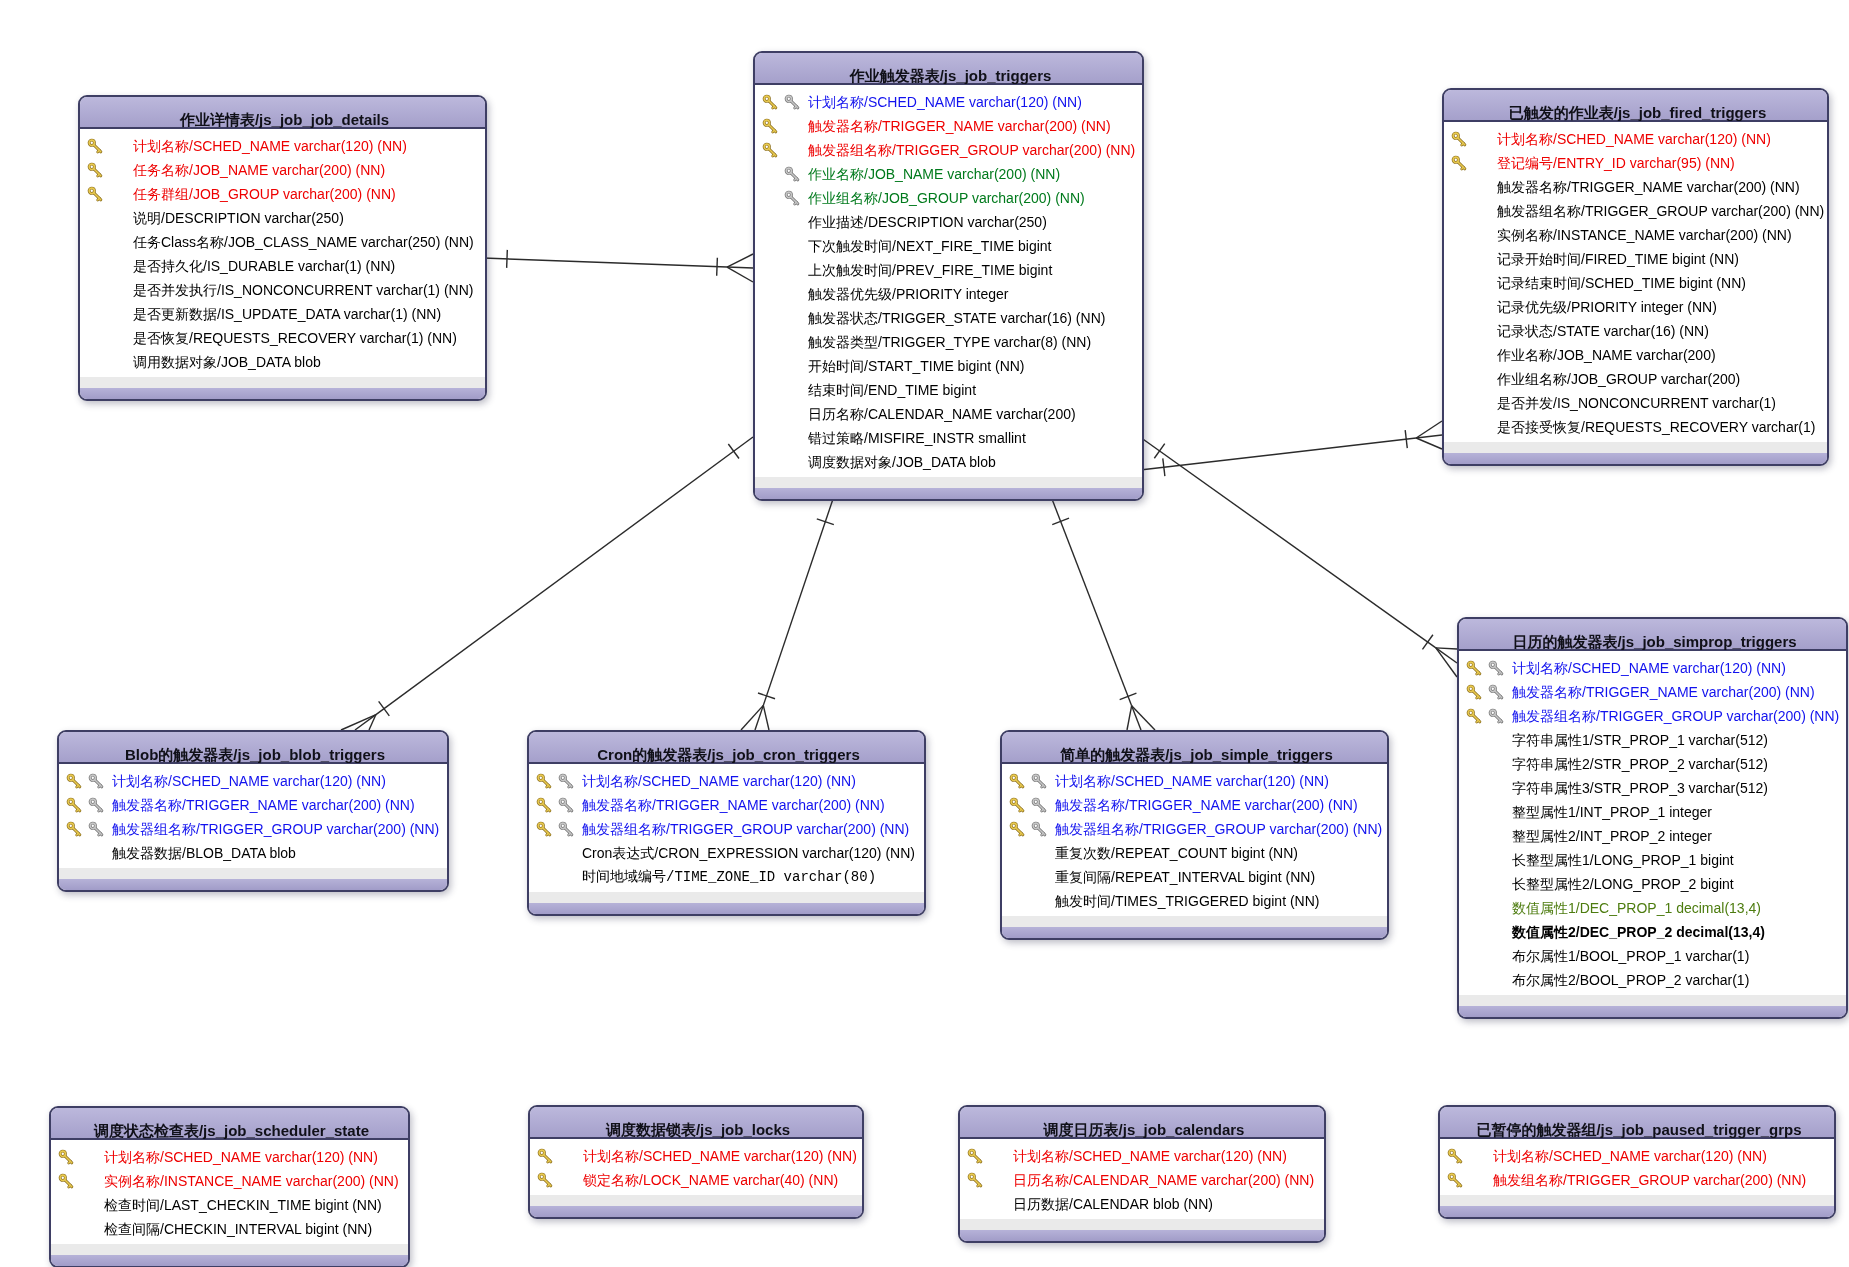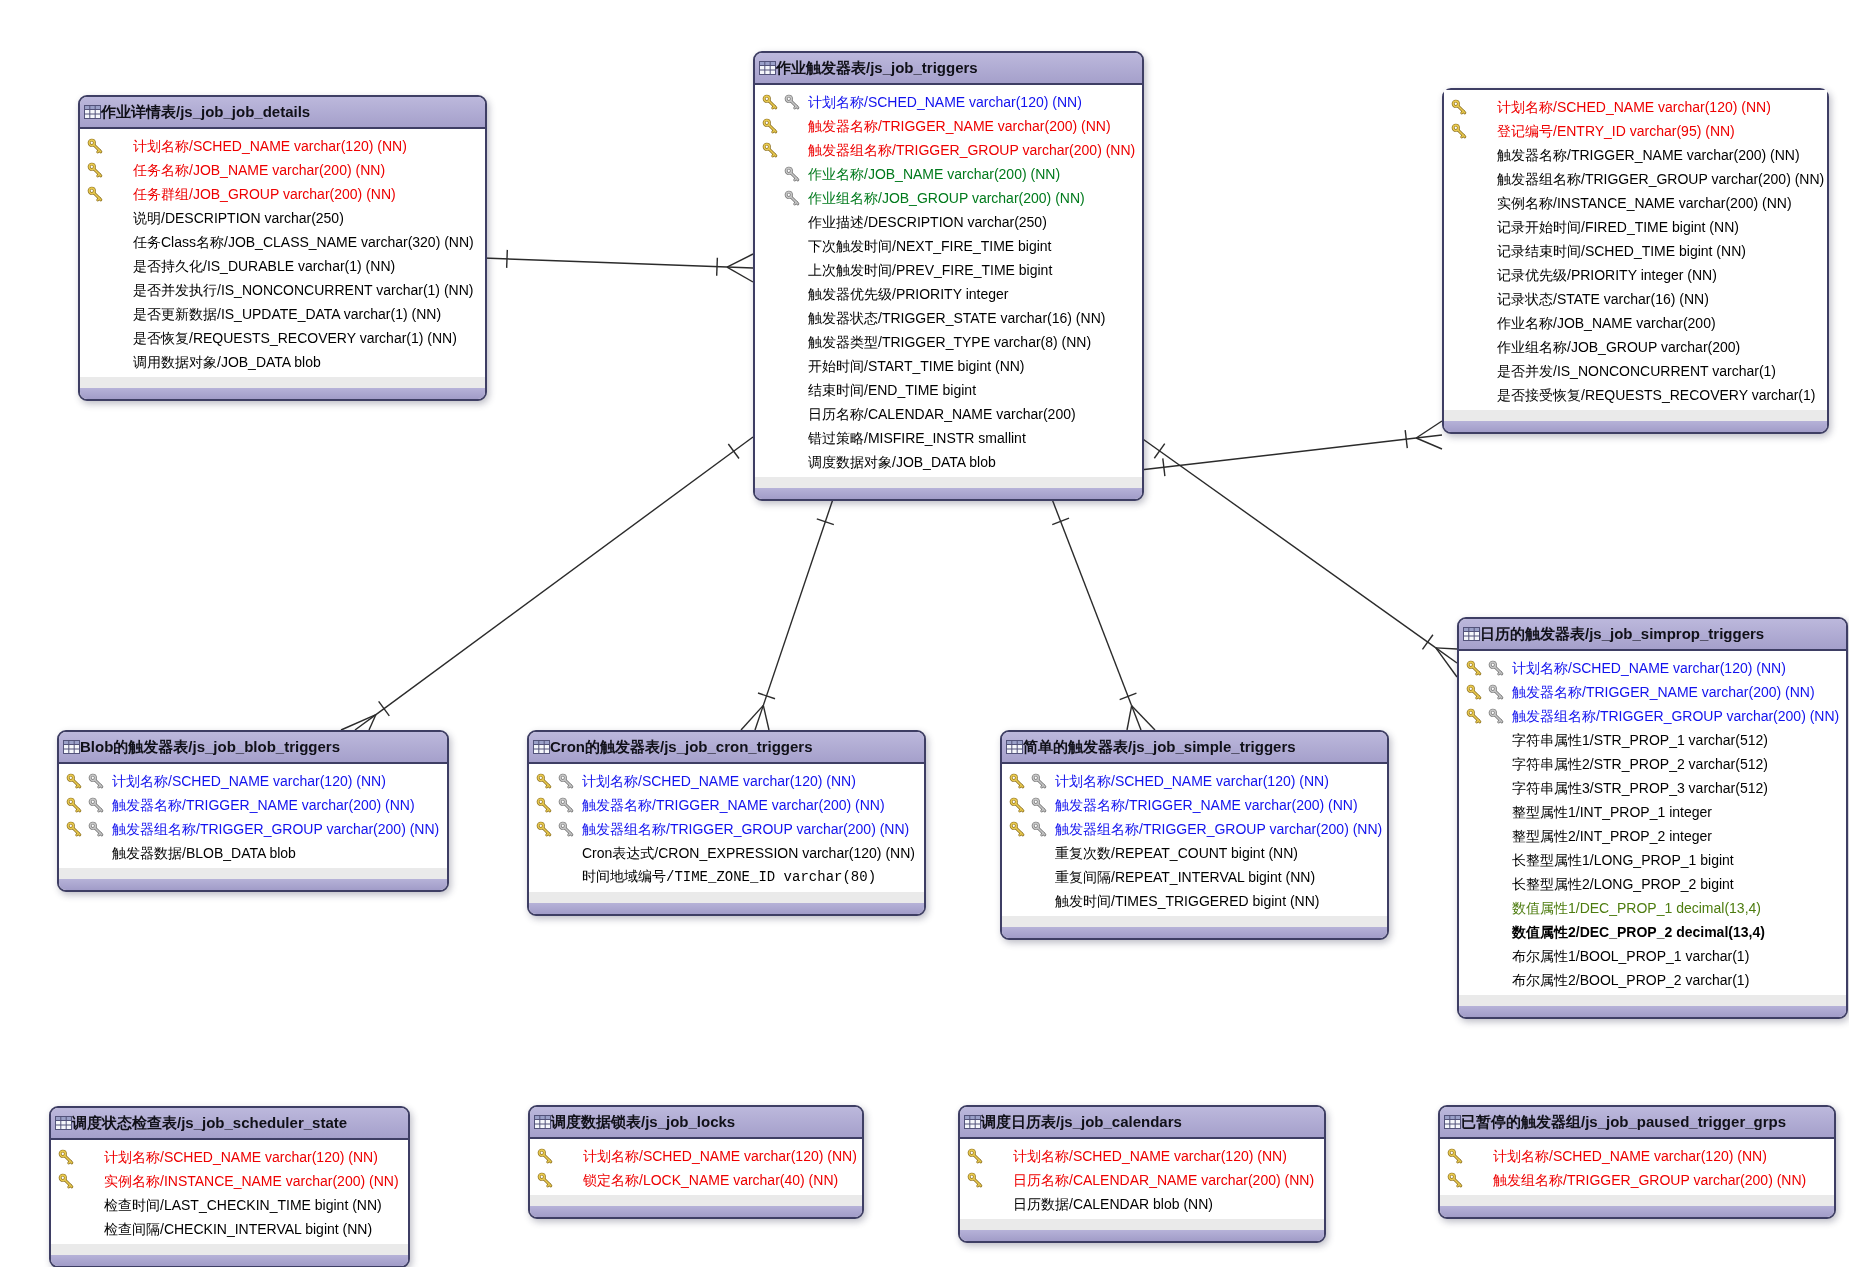--- a/index.html
+++ b/index.html
@@ -3,21 +3,21 @@
 <meta charset="utf-8">
 <style>
   html,body{margin:0;padding:0;background:#ffffff;}
   body{font-family:"Liberation Sans","DejaVu Sans",sans-serif;}
   #er-canvas{position:relative;width:1849px;height:1267px;background:#ffffff;overflow:hidden;}
   #wires{position:absolute;left:0;top:0;z-index:1;}
   .db-table{position:absolute;z-index:2;border:2px solid #3e3e64;border-radius:9px;background:#ffffff;
             box-shadow:2px 3px 7px rgba(40,40,70,.30);}
   .tbl-header{height:30px;line-height:30px;background:linear-gradient(#bcb8dc,#a5a0cb);
               border-bottom:2px solid #3e3e64;border-radius:7px 7px 0 0;display:flex;align-items:center;
-              padding-left:4px;}
+              padding-left:4px;gap:8px;flex-direction:column;}
   .tbl-title{font-size:15px;font-weight:700;color:#101018;white-space:nowrap;}
   .tbl-rows{padding:5px 7px 3px 0;background:#ffffff;}
   .f-row{position:relative;height:24px;line-height:24px;white-space:nowrap;}
   .f-label{position:absolute;left:53px;top:0;font-size:14px;}
   .key{position:absolute;top:4px;width:17px;height:17px;}
   .key.k1{left:7px;} .key.k2{left:29px;}
   .tbl-footer-gray{height:11px;background:#eaeaea;}
   .tbl-footer-bar{height:11px;background:linear-gradient(#b6b2d8,#a19cc8);border-radius:0 0 7px 7px;}
 </style>
 </head>
@@ -122,21 +122,21 @@
                 <line x1="8.2" y1="8.2" x2="16.2" y2="16.2" stroke="#e8c94f" stroke-width="1.9"></line>
                 <line x1="12.6" y1="16.4" x2="14.6" y2="14.4" stroke="#e8c94f" stroke-width="1.6"></line>
               </g>
             </svg></span>
           <span class="f-label" style="color: rgb(238, 0, 0);">任务群组/JOB_GROUP varchar(200) (NN)</span>
         </div>
         <div class="f-row">
           <span class="f-label" style="color: rgb(0, 0, 0);">说明/DESCRIPTION varchar(250)</span>
         </div>
         <div class="f-row">
-          <span class="f-label" style="color: rgb(0, 0, 0);">任务Class名称/JOB_CLASS_NAME varchar(320) (NN)</span>
+          <span class="f-label" style="color: rgb(0, 0, 0);">任务Class名称/JOB_CLASS_NAME varchar(250) (NN)</span>
         </div>
         <div class="f-row">
           <span class="f-label" style="color: rgb(0, 0, 0);">是否持久化/IS_DURABLE varchar(1) (NN)</span>
         </div>
         <div class="f-row">
           <span class="f-label" style="color: rgb(0, 0, 0);">是否并发执行/IS_NONCONCURRENT varchar(1) (NN)</span>
         </div>
         <div class="f-row">
           <span class="f-label" style="color: rgb(0, 0, 0);">是否更新数据/IS_UPDATE_DATA varchar(1) (NN)</span>
         </div>
@@ -268,20 +268,30 @@
           <span class="f-label" style="color: rgb(0, 0, 0);">错过策略/MISFIRE_INSTR smallint</span>
         </div>
         <div class="f-row">
           <span class="f-label" style="color: rgb(0, 0, 0);">调度数据对象/JOB_DATA blob</span>
         </div>
       </div>
       <div class="tbl-footer-gray"></div>
       <div class="tbl-footer-bar"></div>
     </div>
     <div class="db-table" style="left: 1442px; top: 88px; width: 383px;">
+      <div class="tbl-header">
+        <svg width="17" height="14" viewBox="0 0 17 14">
+          <rect x="0.5" y="0.5" width="16" height="13" fill="#f5f7fb" stroke="#53537a" stroke-width="1"></rect>
+          <rect x="0.5" y="0.5" width="16" height="4" fill="#9aa0c8" stroke="#53537a" stroke-width="1"></rect>
+          <line x1="5.8" y1="0.5" x2="5.8" y2="13.5" stroke="#53537a" stroke-width="1"></line>
+          <line x1="11.2" y1="0.5" x2="11.2" y2="13.5" stroke="#53537a" stroke-width="1"></line>
+          <line x1="0.5" y1="9" x2="16.5" y2="9" stroke="#53537a" stroke-width="1"></line>
+        </svg>
+        <span class="tbl-title">已触发的作业表/js_job_fired_triggers</span>
+      </div>
       <div class="tbl-rows">
         <div class="f-row">
           <span class="key k1"><svg width="17" height="17" viewBox="0 0 20 20">
               <g fill="none" stroke-linecap="round">
                 <circle cx="5.6" cy="5.6" r="3.1" stroke="#8a6d1d" stroke-width="3.4"></circle>
                 <line x1="8.2" y1="8.2" x2="16.2" y2="16.2" stroke="#8a6d1d" stroke-width="3.6"></line>
                 <line x1="12.6" y1="16.4" x2="14.6" y2="14.4" stroke="#8a6d1d" stroke-width="3.2"></line>
                 <circle cx="5.6" cy="5.6" r="3.1" stroke="#e8c94f" stroke-width="1.8"></circle>
                 <line x1="8.2" y1="8.2" x2="16.2" y2="16.2" stroke="#e8c94f" stroke-width="1.9"></line>
                 <line x1="12.6" y1="16.4" x2="14.6" y2="14.4" stroke="#e8c94f" stroke-width="1.6"></line>

